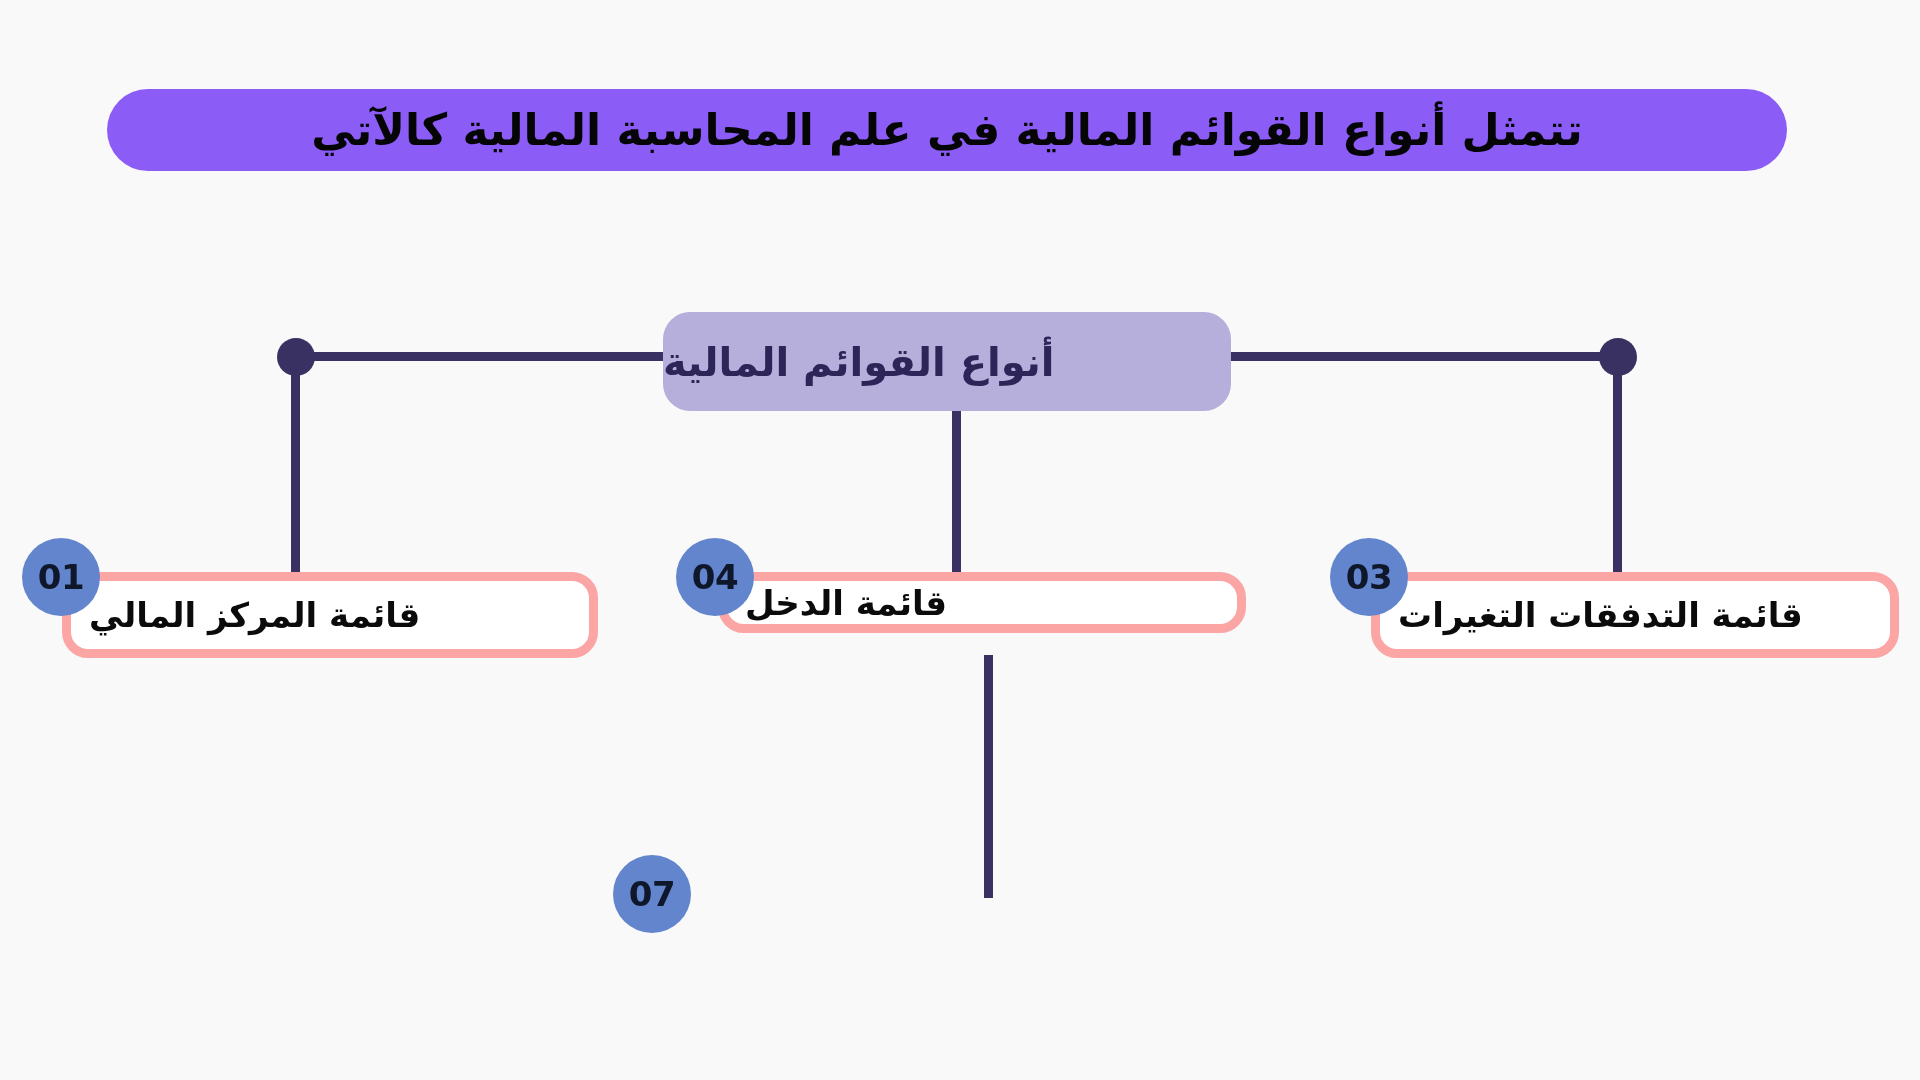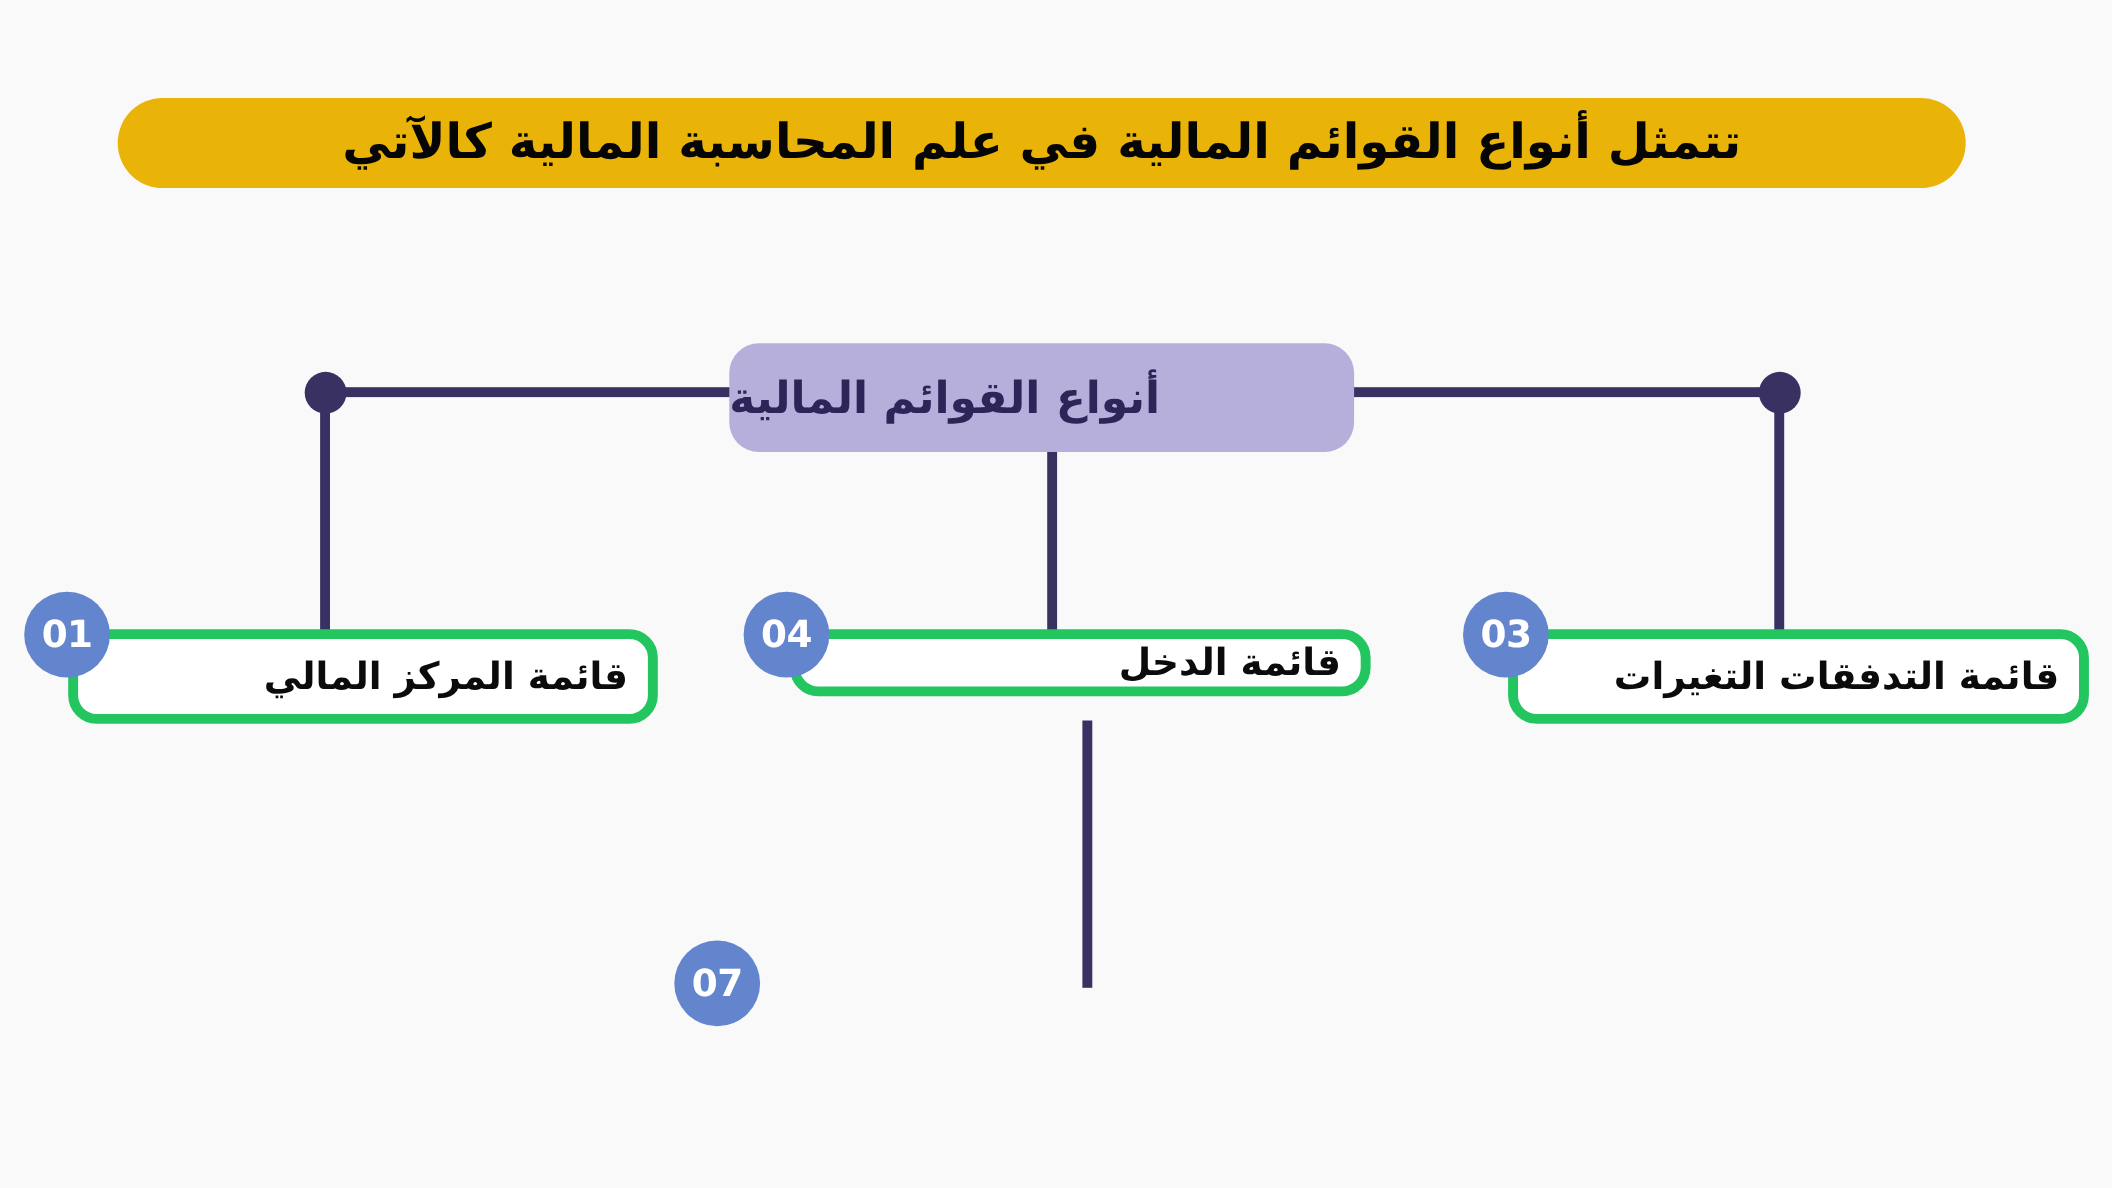--- a/index.html
+++ b/index.html
@@ -22,21 +22,21 @@
     height: 1080px;
   }
 
   
   .title-banner {
     position: absolute;
     left: 107px;
     top: 89px;
     width: 1680px;
     height: 82px;
-    background: #eab308;
+    background: #8b5cf6;
     border-radius: 41px;
     display: flex;
     align-items: center;
     justify-content: center;
     box-sizing: border-box;
     padding: 0 26px;
   }
   .title-text {
     font-size: 44px;
     font-weight: 700;
@@ -85,26 +85,26 @@
     height: 38px;
     background: #3a3163;
     border-radius: 50%;
     z-index: 2;
   }
 
   
   .card {
     position: absolute;
     background: #ffffff;
-    border: 9px solid #22c55e;
+    border: 9px solid #fca5a5;
     border-radius: 26px;
     box-sizing: border-box;
     display: flex;
     align-items: center;
-    justify-content: flex-start;
+    justify-content: flex-end;
     z-index: 4;
   }
   .card-text {
     font-size: 34px;
     font-weight: 700;
     color: #0b0b0b;
     direction: rtl;
     white-space: nowrap;
     padding: 0 18px;
   }
@@ -116,21 +116,21 @@
     border-radius: 50%;
     background: #6385cd;
     display: flex;
     align-items: center;
     justify-content: center;
     z-index: 6;
   }
   .badge-text {
     font-size: 34px;
     font-weight: 700;
-    color: #ffffff;
+    color: #0f172a;
     direction: ltr;
     letter-spacing: -0.5px;
   }
 
   
   #card-1 { left: 62px;  top: 572px; width: 536px; height: 86px; }
   #badge-1 { left: 22px;  top: 538px; }
   #card-2 { left: 718px; top: 572px; width: 528px; height: 61px; }
   #badge-2 { left: 676px; top: 538px; }
   #card-3 { left: 1371px; top: 572px; width: 528px; height: 86px; }

